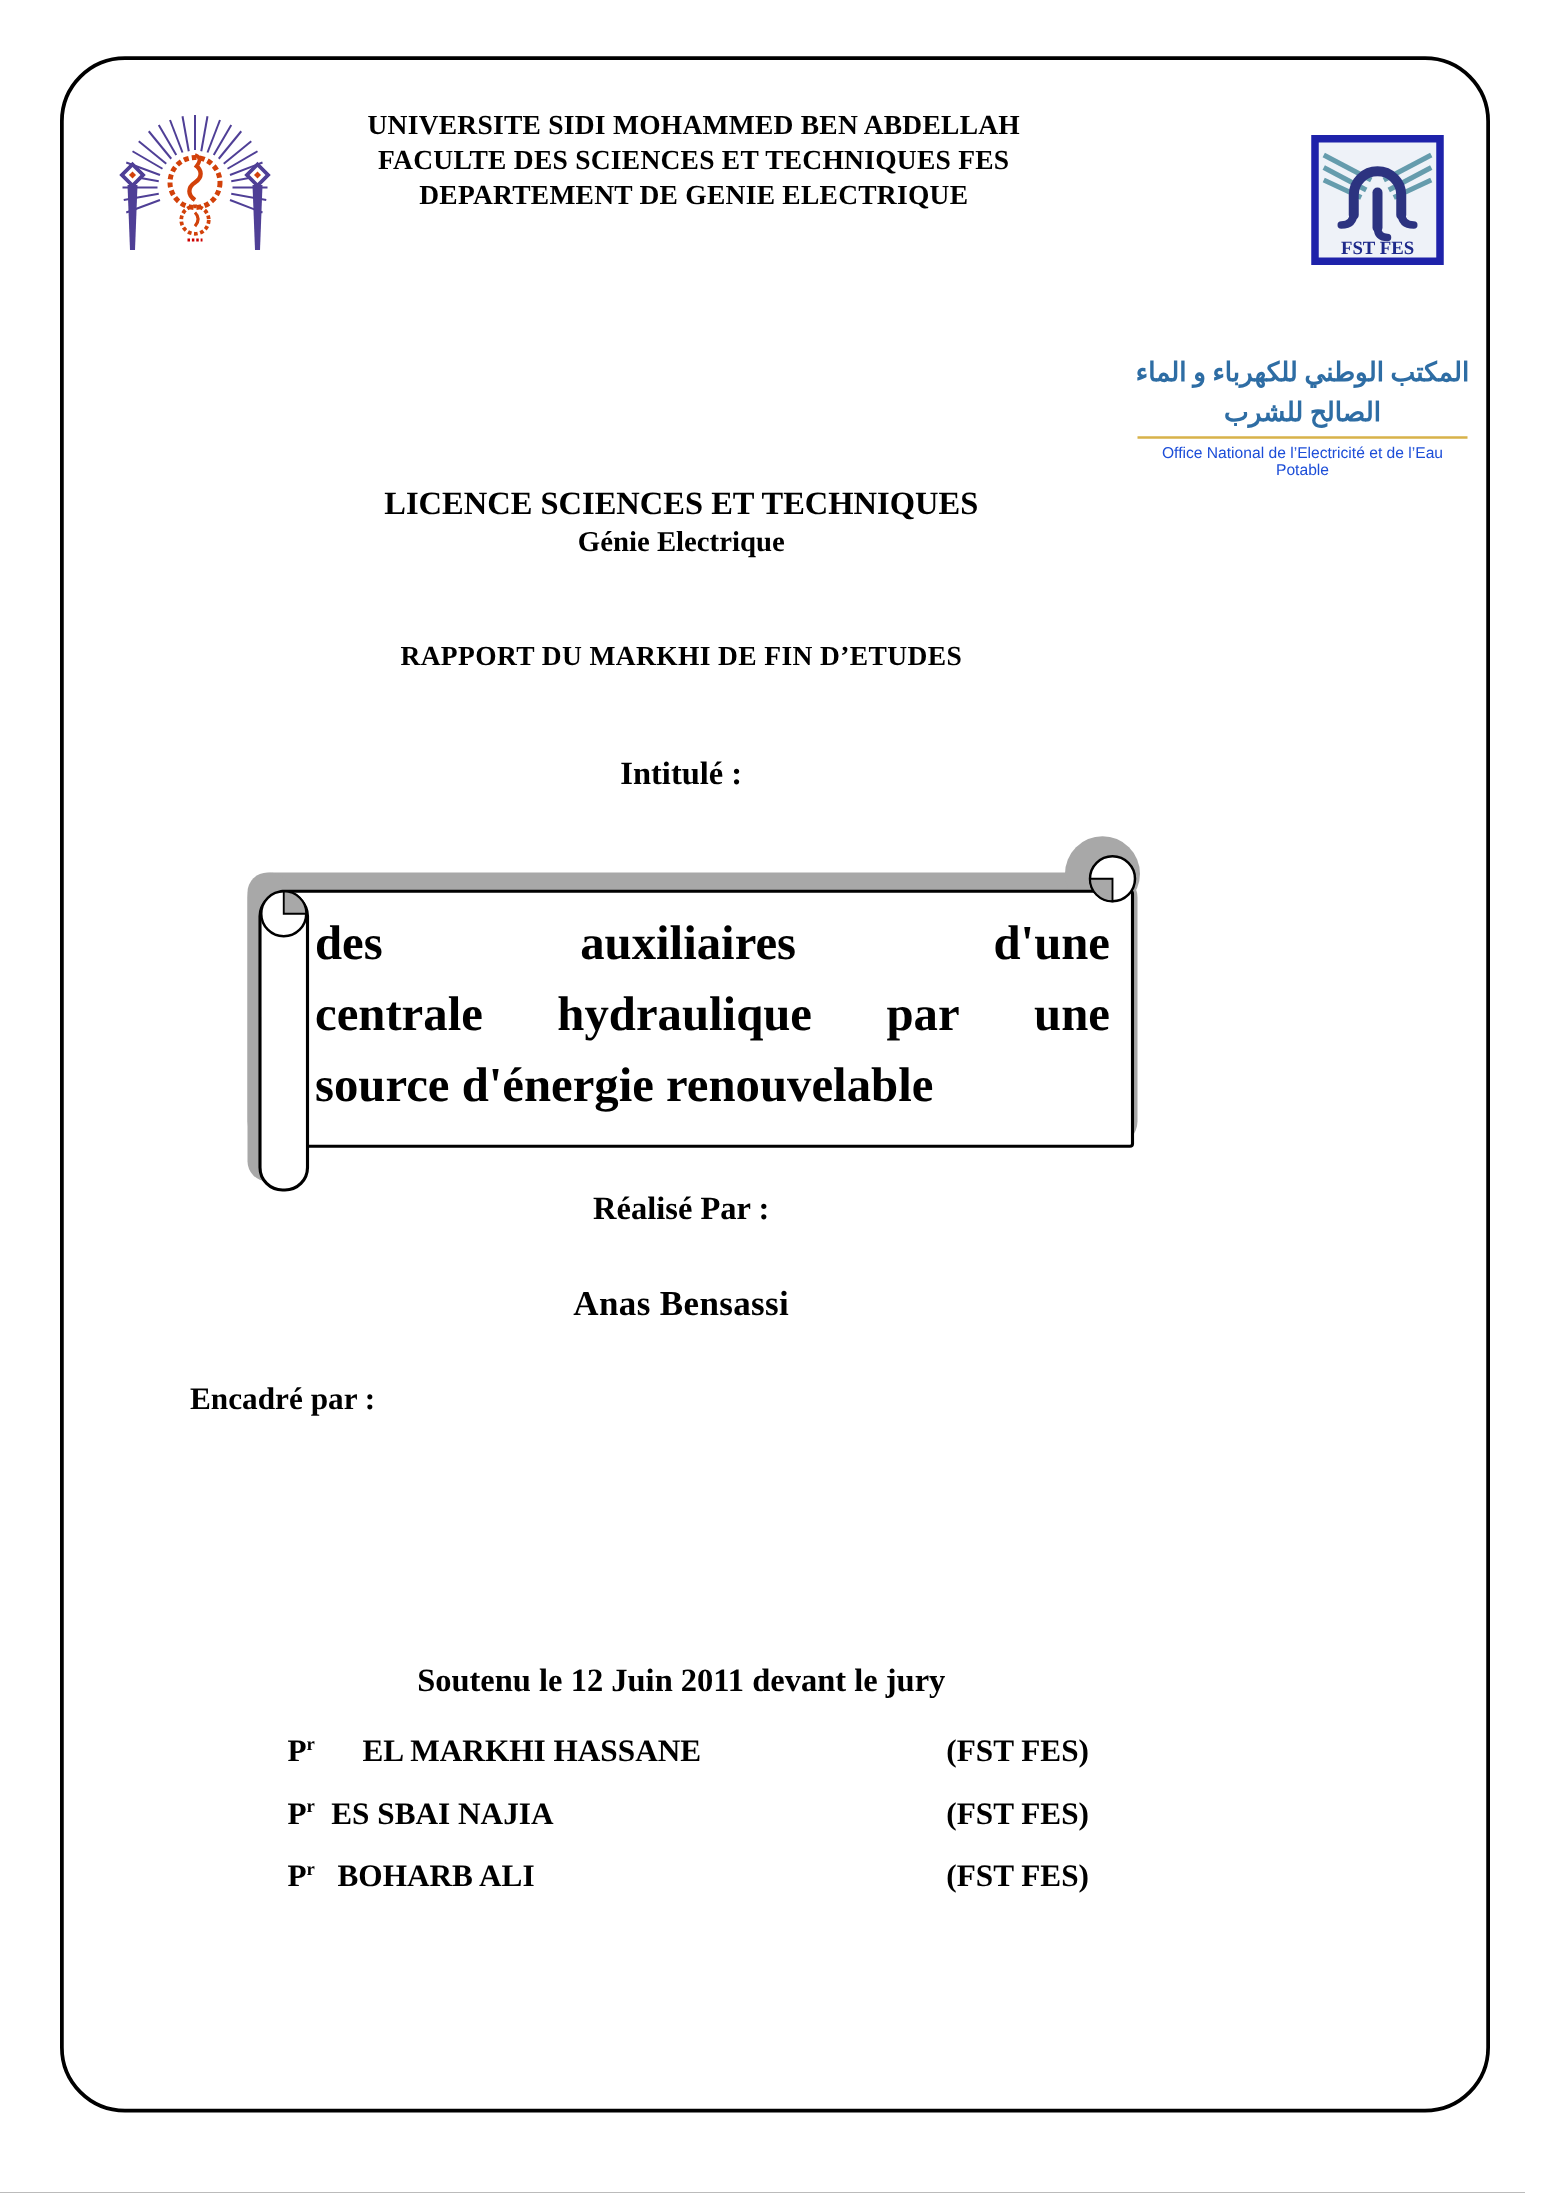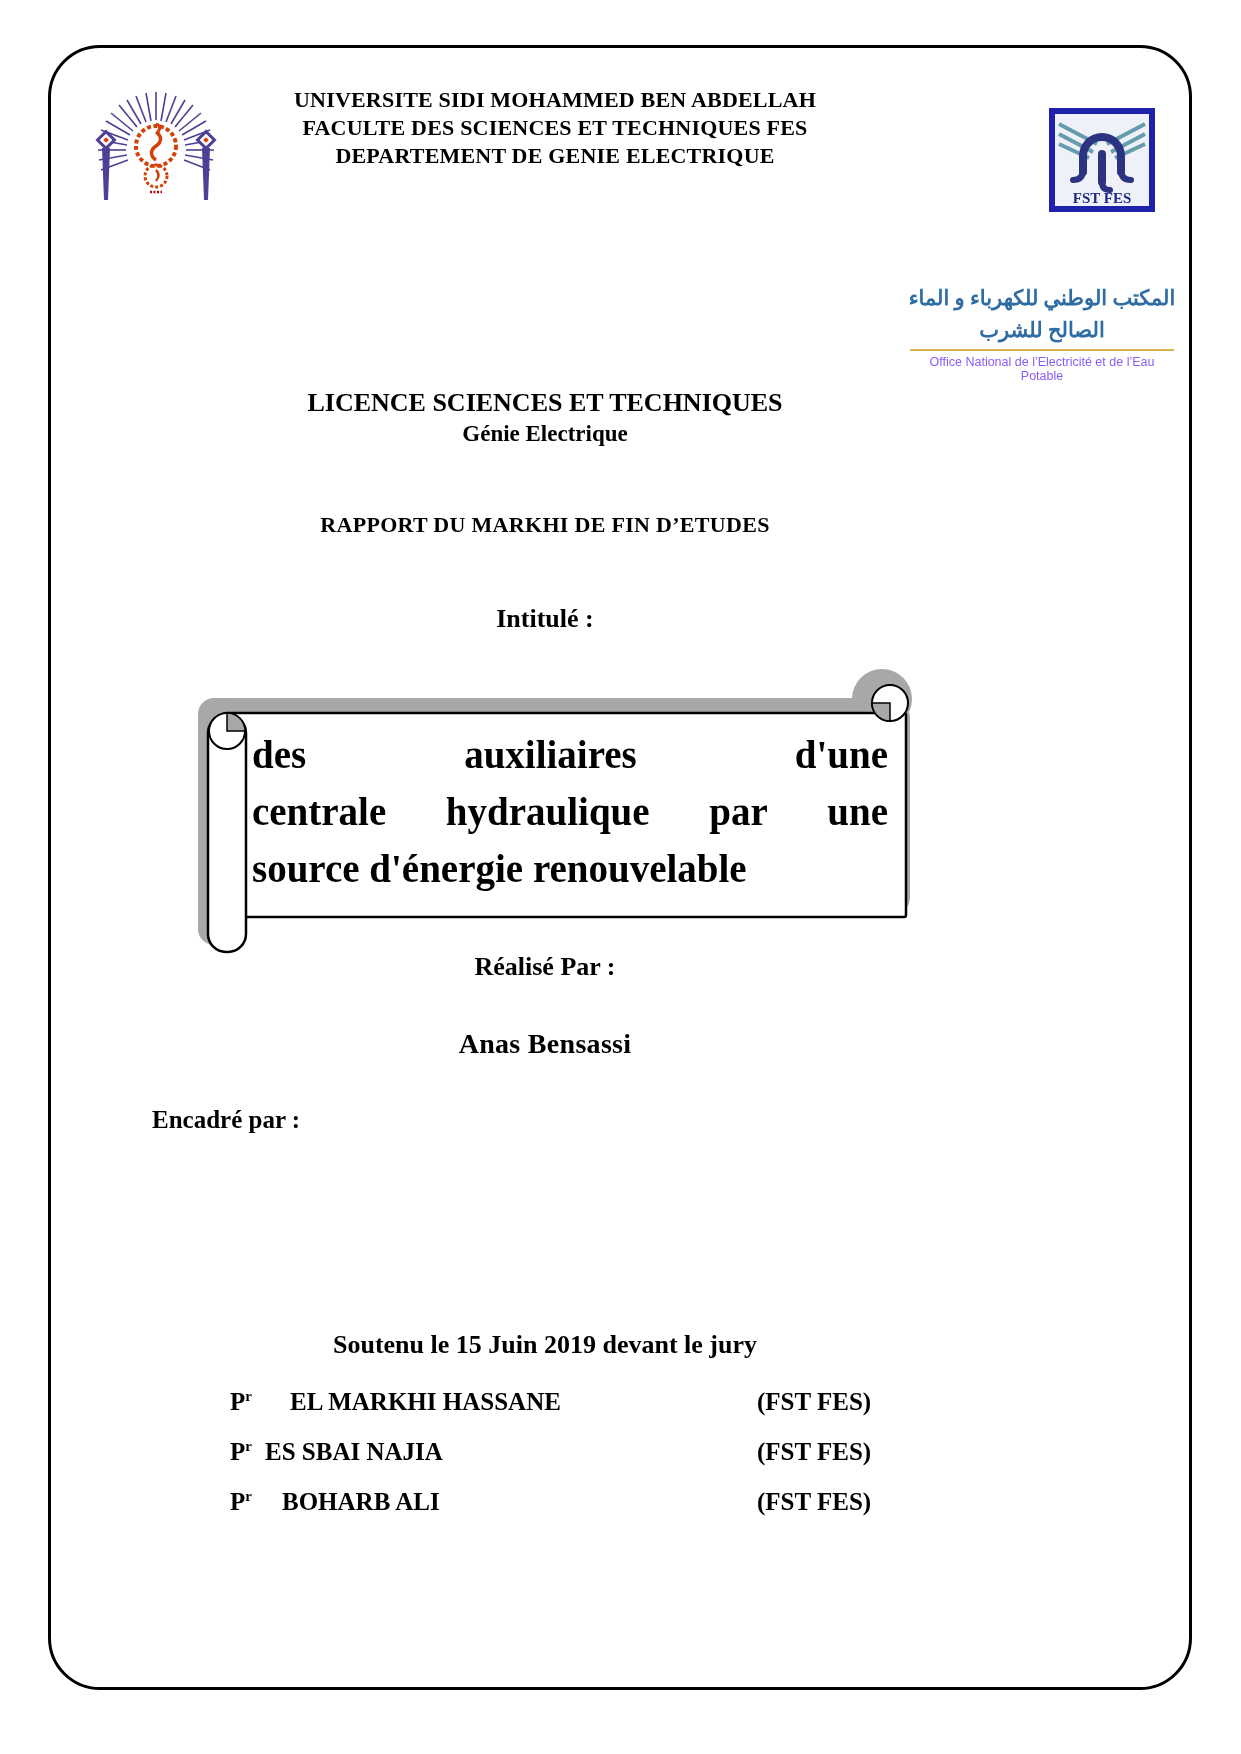--- a/index.html
+++ b/index.html
@@ -21,21 +21,21 @@
     left:250px; top:86px; width:610px; text-align:center;
     font-size:22px; line-height:28px; font-weight:bold; letter-spacing:.2px;
   }
   .usmba { left:92px; top:88px; width:128px; height:122px; }
   .fst   { left:1048px; top:108px; width:108px; height:104px; }
 
   
   .onee { left:908px; top:282px; width:268px; text-align:center; }
   .onee-arabic { font-size:21px; line-height:32px; color:#2e6da4; direction:rtl; font-weight:bold; }
   .onee-goldline { height:2px; background:#d8b24a; margin:3px 2px 4px 2px; }
-  .onee-french { font-family:"Liberation Sans", sans-serif; font-size:12.5px; color:#8b5cf6; }
+  .onee-french { font-family:"Liberation Sans", sans-serif; font-size:12.5px; color:#1d4ed8; }
 
   
   .ccol { left:140px; width:810px; text-align:center; font-weight:bold; }
   .degree    { top:388px; font-size:26px; }
   .specialty { top:421px; font-size:23px; }
   .report    { top:512px; font-size:22px; letter-spacing:.3px; }
   .intitule  { top:604px; font-size:26px; }
 
   
   .banner-svg { left:190px; top:655px; }
@@ -51,21 +51,21 @@
   .sup2 { left:205px; top:1214px; font-size:27px; font-weight:bold; }
 
   .soutenu { top:1330px; font-size:26px; }
 
   .jury { left:230px; top:1388px; width:730px; font-size:25px; font-weight:bold; }
   .jury-row { position:relative; height:50px; }
   .jury-grade { position:absolute; left:0; }
   .jury-name  { position:absolute; left:55px; }
   .jury-row:nth-child(1) .jury-name { left:60px; }
   .jury-row:nth-child(2) .jury-name { left:35px; }
-  .jury-row:nth-child(3) .jury-name { left:52px;text-align:center; }
+  .jury-row:nth-child(3) .jury-name { left:40px;text-align:center; }
   .jury-aff   { position:absolute; left:527px; }
 </style>
 </head>
 <body>
 
 <div id="page">
 
   <div class="abs page-border"></div>
 
   <div class="abs usmba">
@@ -183,21 +183,21 @@
       </div>
     <div class="banner-line">source d'énergie renouvelable</div>
   </div>
 
   <div class="abs ccol realise">Réalisé Par :</div>
   <div class="abs ccol author">Anas Bensassi</div>
   <div class="abs encadre">Encadré par :</div>
 
 
 
-  <div class="abs ccol soutenu">Soutenu le 15 Juin 2019 devant le jury</div>
+  <div class="abs ccol soutenu">Soutenu le 12 Juin 2011 devant le jury</div>
 
   <div class="abs jury">
     <div class="jury-row">
       <span class="jury-grade"><span>P</span><sup>r</sup></span>
       <span class="jury-name">EL MARKHI HASSANE</span>
       <span class="jury-aff">(FST FES)</span>
     </div>
     <div class="jury-row">
       <span class="jury-grade"><span>P</span><sup>r</sup></span>
       <span class="jury-name">ES SBAI NAJIA</span>

